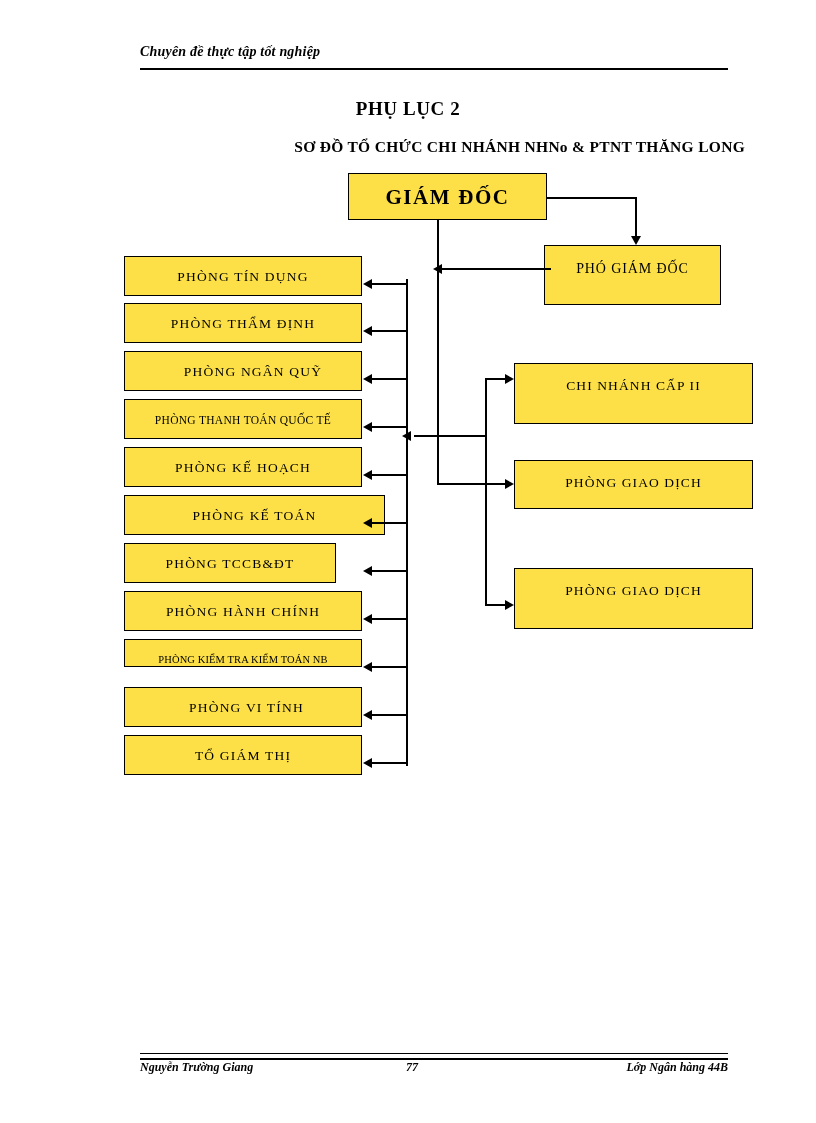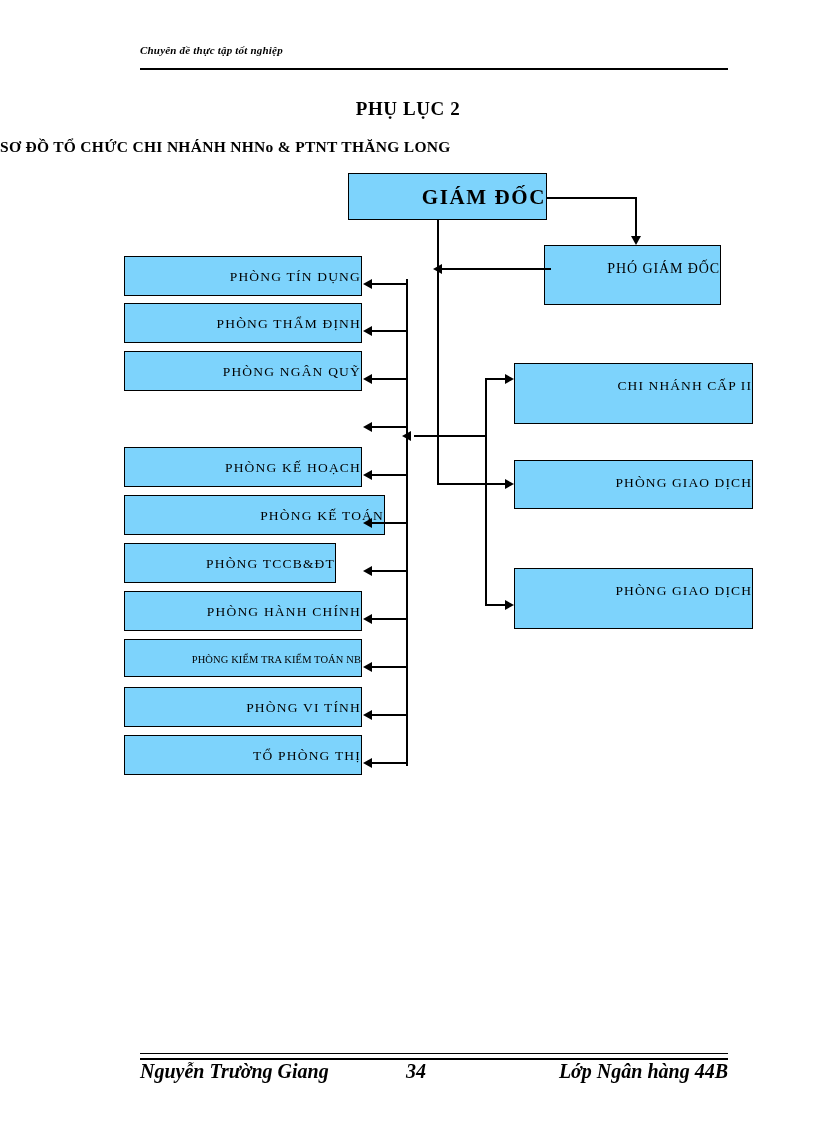--- a/index.html
+++ b/index.html
@@ -20,21 +20,21 @@
     left: 0; top: 0;
     width: 816px;
     height: 1123px;
   }
 
   
   .header-text {
     position: absolute;
     left: 140px;
     top: 44px;
-    font-size: 11px;
+    font-size: 14px;
     font-weight: bold;
     font-style: italic;
     letter-spacing: 0.2px;
     white-space: nowrap;
   }
   .header-rule {
     position: absolute;
     left: 140px;
     top: 68px;
     width: 588px;
@@ -51,33 +51,33 @@
     text-align: center;
     font-size: 19px;
     font-weight: bold;
     letter-spacing: 0.6px;
   }
   .doc-subtitle {
     position: absolute;
     left: 0;
     top: 138px;
     width: 745px;
-    text-align: left;
+    text-align: right;
     font-size: 15.5px;
     font-weight: bold;
     letter-spacing: 0.3px;
   }
 
   
   .node {
     position: absolute;
     box-sizing: border-box;
     border: 1.6px solid #000;
-    background: #7dd3fc;
-    text-align: right;
+    background: #fde047;
+    text-align: center;
     overflow: hidden;
   }
   .node .label {
     display: block;
     width: 100%;
     white-space: nowrap;
   }
 
   .node-director { }
   .node-director .label {
@@ -158,21 +158,21 @@
     position: absolute;
     left: 140px;
     top: 1058px;
     width: 588px;
     height: 2px;
     background: #000;
   }
   .footer-left, .footer-center, .footer-right {
     position: absolute;
     top: 1060px;
-    font-size: 20px;
+    font-size: 12px;
     font-weight: bold;
     font-style: italic;
     white-space: nowrap;
   }
   .footer-left  { left: 140px; }
   .footer-center{ left: 406px; }
   .footer-right { left: 728px; transform: translateX(-100%); }
 </style>
 </head>
 <body>
@@ -223,20 +223,23 @@
   </div>
   <div class="hline" style="left:371px; top:330px; width:36px;"></div>
   <div class="arrow arrow-left" style="left:363px; top:326px;"></div>
 
   <div class="node node-dept" style="left:124px; top:351px; width:238px; height:40px;padding-left:20px;">
     <span class="label">PHÒNG NGÂN QUỸ</span>
   </div>
   <div class="hline" style="left:371px; top:378px; width:36px;"></div>
   <div class="arrow arrow-left" style="left:363px; top:374px;"></div>
 
+  <div class="node node-dept small" style="left:124px; top:399px; width:238px; height:40px;">
+    <span class="label">PHÒNG THANH TOÁN QUỐC TẾ</span>
+  </div>
   <div class="hline" style="left:371px; top:426px; width:36px;"></div>
   <div class="arrow arrow-left" style="left:363px; top:422px;"></div>
 
   <div class="node node-dept" style="left:124px; top:447px; width:238px; height:40px;">
     <span class="label">PHÒNG KẾ HOẠCH</span>
   </div>
   <div class="hline" style="left:371px; top:474px; width:36px;"></div>
   <div class="arrow arrow-left" style="left:363px; top:470px;"></div>
 
   <div class="node node-dept" style="left:124px; top:495px; width:261px; height:40px;">
@@ -250,34 +253,34 @@
   </div>
   <div class="hline" style="left:371px; top:570px; width:36px;"></div>
   <div class="arrow arrow-left" style="left:363px; top:566px;"></div>
 
   <div class="node node-dept" style="left:124px; top:591px; width:238px; height:40px;">
     <span class="label">PHÒNG HÀNH CHÍNH</span>
   </div>
   <div class="hline" style="left:371px; top:618px; width:36px;"></div>
   <div class="arrow arrow-left" style="left:363px; top:614px;"></div>
 
-  <div class="node node-dept tiny" style="left:124px; top:639px; width:238px; height:38px;">
+  <div class="node node-dept tiny" style="left:124px; top:639px; width:238px; height:28px;">
     <span class="label">PHÒNG KIỂM TRA KIỂM TOÁN NB</span>
   </div>
   <div class="hline" style="left:371px; top:666px; width:36px;"></div>
   <div class="arrow arrow-left" style="left:363px; top:662px;"></div>
 
   <div class="node node-dept" style="left:124px; top:687px; width:238px; height:40px;padding-left:7px;">
     <span class="label">PHÒNG VI TÍNH</span>
   </div>
   <div class="hline" style="left:371px; top:714px; width:36px;"></div>
   <div class="arrow arrow-left" style="left:363px; top:710px;"></div>
 
   <div class="node node-dept" style="left:124px; top:735px; width:238px; height:40px;">
-    <span class="label">TỔ PHÒNG THỊ</span>
+    <span class="label">TỔ GIÁM THỊ</span>
   </div>
   <div class="hline" style="left:371px; top:762px; width:36px;"></div>
   <div class="arrow arrow-left" style="left:363px; top:758px;"></div>
 
   <div class="node node-branch" style="left:514px; top:363px; width:239px; height:61px;">
     <span class="label">CHI NHÁNH CẤP II</span>
   </div>
   <div class="hline" style="left:485px; top:378px; width:22px;"></div>
   <div class="arrow arrow-right" style="left:505px; top:374px;"></div>
 
@@ -287,16 +290,16 @@
 
   <div class="node node-branch" style="left:514px; top:568px; width:239px; height:61px;">
     <span class="label">PHÒNG GIAO DỊCH</span>
   </div>
   <div class="hline" style="left:485px; top:604px; width:22px;"></div>
   <div class="arrow arrow-right" style="left:505px; top:600px;"></div>
 
   <div class="footer-rule-top"></div>
   <div class="footer-rule-bottom"></div>
   <div class="footer-left">Nguyễn Trường Giang</div>
-  <div class="footer-center">34</div>
+  <div class="footer-center">77</div>
   <div class="footer-right">Lớp Ngân hàng 44B</div>
 
 </div>
 
 </body></html>

